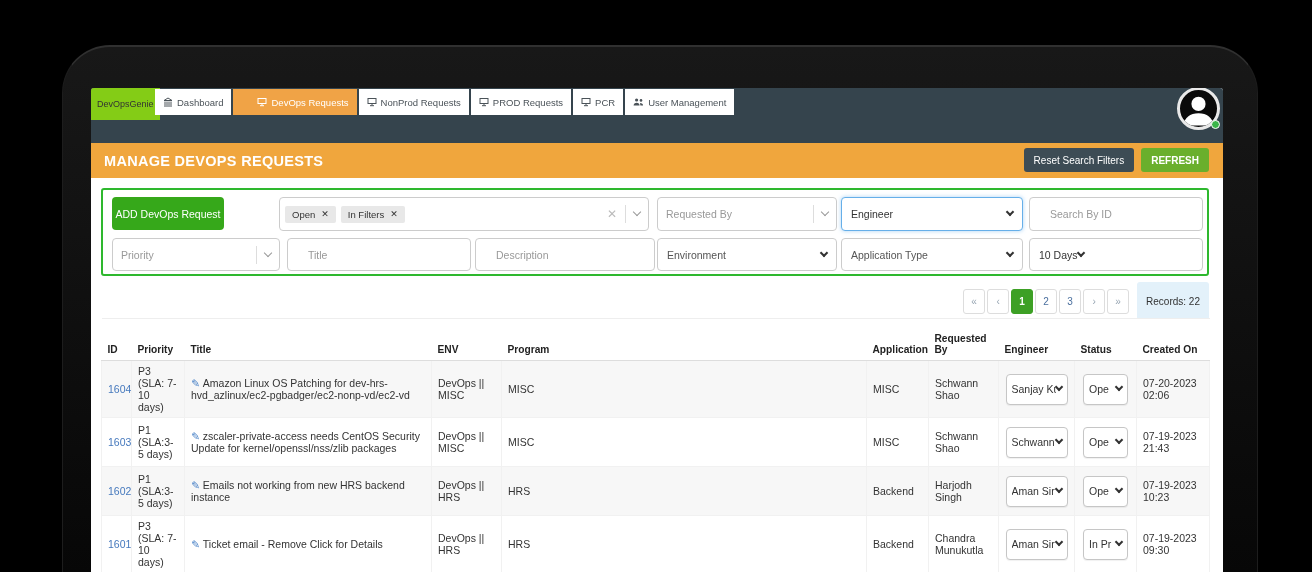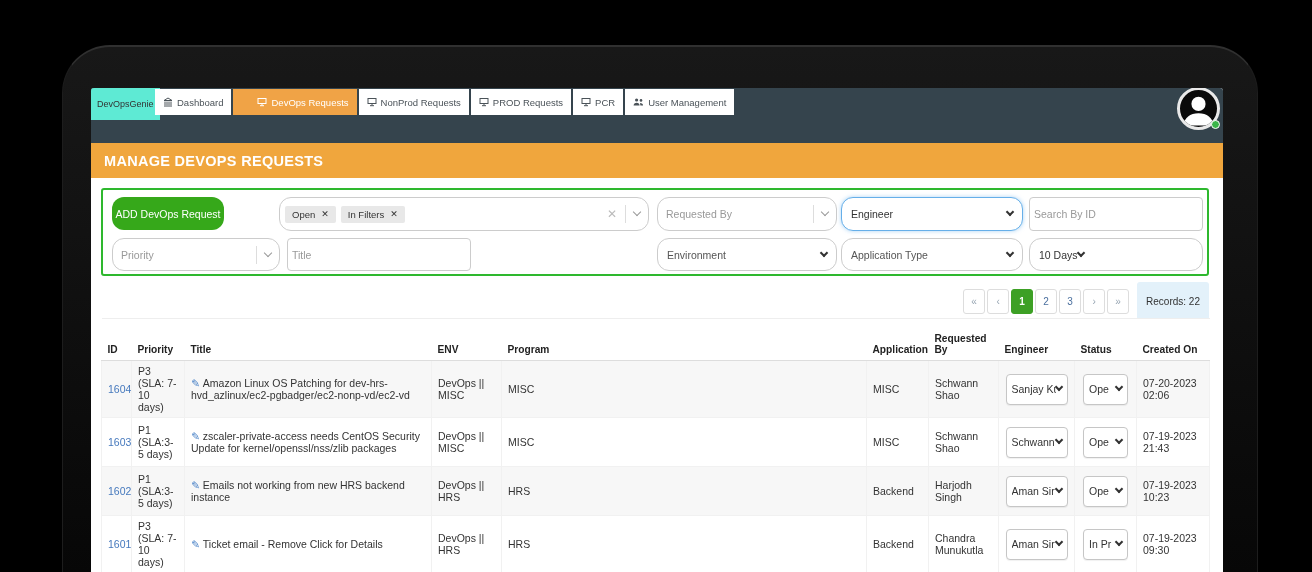--- a/index.html
+++ b/index.html
@@ -16,21 +16,21 @@
   .cam1 { left:63px; top:411px; width:18px; height:18px; }
   .cam2 { left:63px; top:509px; width:18px; height:18px; }
   .bezel-led { position:absolute; left:66px; top:483px; width:7px; height:7px;
                border-radius:50%; background:#2f7fd3; opacity:.85; }
 
   .screen { position:absolute; left:28px; top:41px; width:1132px; height:512px;
             background:#fff; border-radius:3px; overflow:hidden; }
 
   
   .navbar { position:absolute; left:0; top:0; width:100%; height:55px; background:#35444d; }
-  .brand { position:absolute; left:0; top:0; height:32px; background:#5eead4; color:#333;
+  .brand { position:absolute; left:0; top:0; height:32px; background:#84cc16; color:#333;
            font-size:9px; display:flex; align-items:center; padding:0 6px; }
   .tabs { position:absolute; left:64px; top:1px; display:flex; gap:2px; }
   .tab { height:26px; background:#fff; color:#4a5258; font-size:9.5px; display:flex;
          align-items:center; gap:4px; padding:0 8px; cursor:pointer; white-space:nowrap; }
   .tab.active { background:#f0a346; color:#fff;padding-left:24px; }
   .tab svg { display:block; }
 
   .avatar-wrap { position:absolute; right:3px; top:-1px; width:43px; height:43px; }
   .avatar { width:43px; height:43px; border-radius:50%; background:#0a0a0a;
             border:3px solid #e9e9e9; overflow:hidden; }
@@ -43,33 +43,33 @@
   .page-title { color:#fff; font-weight:bold; font-size:14.5px; margin-left:13px; letter-spacing:.3px; }
   .bar-actions { position:absolute; right:14px; top:5px; display:flex; gap:7px; }
   .btn { height:24px; display:flex; align-items:center; padding:0 10px; border-radius:3px;
          font-size:10px; color:#fff; cursor:pointer; }
   .btn-reset { background:#3d4c55; }
   .btn-refresh { background:#6aaf2c; font-weight:bold; }
 
   
   .filter-panel { position:absolute; left:10px; top:100px; width:1108px; height:88px;
                   border:2px solid #2eb82e; border-radius:3px; background:#fff; }
-  .fbox { position:absolute; background:#fff; border:1px solid #ccc; border-radius:12px;
+  .fbox { position:absolute; background:#fff; border:1px solid #ccc; border-radius:4px;
           height:34px; display:flex; align-items:center; font-size:10.5px; color:#333; }
   .finput { position:absolute; border:1px solid #ccc; border-radius:4px; height:34px;
-            padding:0 4px; font-size:10.5px; font-family:inherit; color:#333; outline:none; }
+            padding:0 20px; font-size:10.5px; font-family:inherit; color:#333; outline:none; }
   .finput::placeholder { color:#999; }
   .ph { color:#999; }
   .chev { width:6px; height:6px; border-right:1.6px solid #999; border-bottom:1.6px solid #999;
           transform:rotate(45deg); margin-top:-4px; flex:none; }
   .chev.dark { border-color:#333; border-width:2px; width:6px; height:6px; }
   .vdiv { width:1px; height:18px; background:#ddd; margin:0 8px; flex:none; }
 
   .btn-add { position:absolute; left:9px; top:7px; width:112px; height:33px; background:#36a81a;
-             border-radius:12px; color:#fff; font-size:10.5px; display:flex; align-items:center;
+             border-radius:4px; color:#fff; font-size:10.5px; display:flex; align-items:center;
              justify-content:center; cursor:pointer; }
   .multisel { left:176px; top:7px; width:370px; padding:0 8px 0 5px; }
   .chiprow { display:flex; gap:5px; flex:1; }
   .chip { background:#e8e8e8; border-radius:2px; font-size:9.5px; color:#333; display:flex;
           align-items:center; gap:6px; padding:3px 7px; }
   .chip-x { font-weight:bold; font-size:9px; font-family:"DejaVu Sans",sans-serif; cursor:pointer; }
   .clear-x { color:#bbb; font-size:12px; font-family:"DejaVu Sans",sans-serif; cursor:pointer; }
 
   .requested { left:554px; top:7px; width:180px; padding:0 8px; justify-content:space-between; }
   .engineer-sel { left:738px; top:7px; width:182px; padding:0 9px; justify-content:space-between;
@@ -189,20 +189,24 @@
             <circle cx="12" cy="9" r="4.6" fill="#fff"></circle>
             <path d="M2.5 23c0-5.2 4.2-8 9.5-8s9.5 2.8 9.5 8z" fill="#fff"></path>
           </svg>
         </div>
         <span class="status-dot"></span>
       </div>
     </div>
 
     <div class="orange-bar">
       <div class="page-title">MANAGE DEVOPS REQUESTS</div>
+      <div class="bar-actions">
+        <div class="btn btn-reset">Reset Search Filters</div>
+        <div class="btn btn-refresh">REFRESH</div>
+      </div>
     </div>
 
     <div class="filter-panel">
       <div class="btn-add">ADD DevOps Request</div>
 
       <div class="fbox multisel">
         <div class="chiprow">
           <span class="chip">
             <span>Open</span>
             <span class="chip-x">✕</span>
@@ -234,20 +238,21 @@
 
       <div class="fbox priority">
         <span class="ph">Priority</span>
         <span style="display:flex;align-items:center;">
           <span class="vdiv"></span>
           <span class="chev"></span>
         </span>
       </div>
 
       <input class="finput title-in" placeholder="Title" style="">
+      <input class="finput desc-in" placeholder="Description" style="">
 
       <div class="fbox apptype-sel">
         <span>Application Type</span>
         <span class="chev dark"></span>
       </div>
       <div class="fbox env-sel">
         <span>Environment</span>
         <span class="chev dark"></span>
       </div>
       <div class="fbox days-sel">

